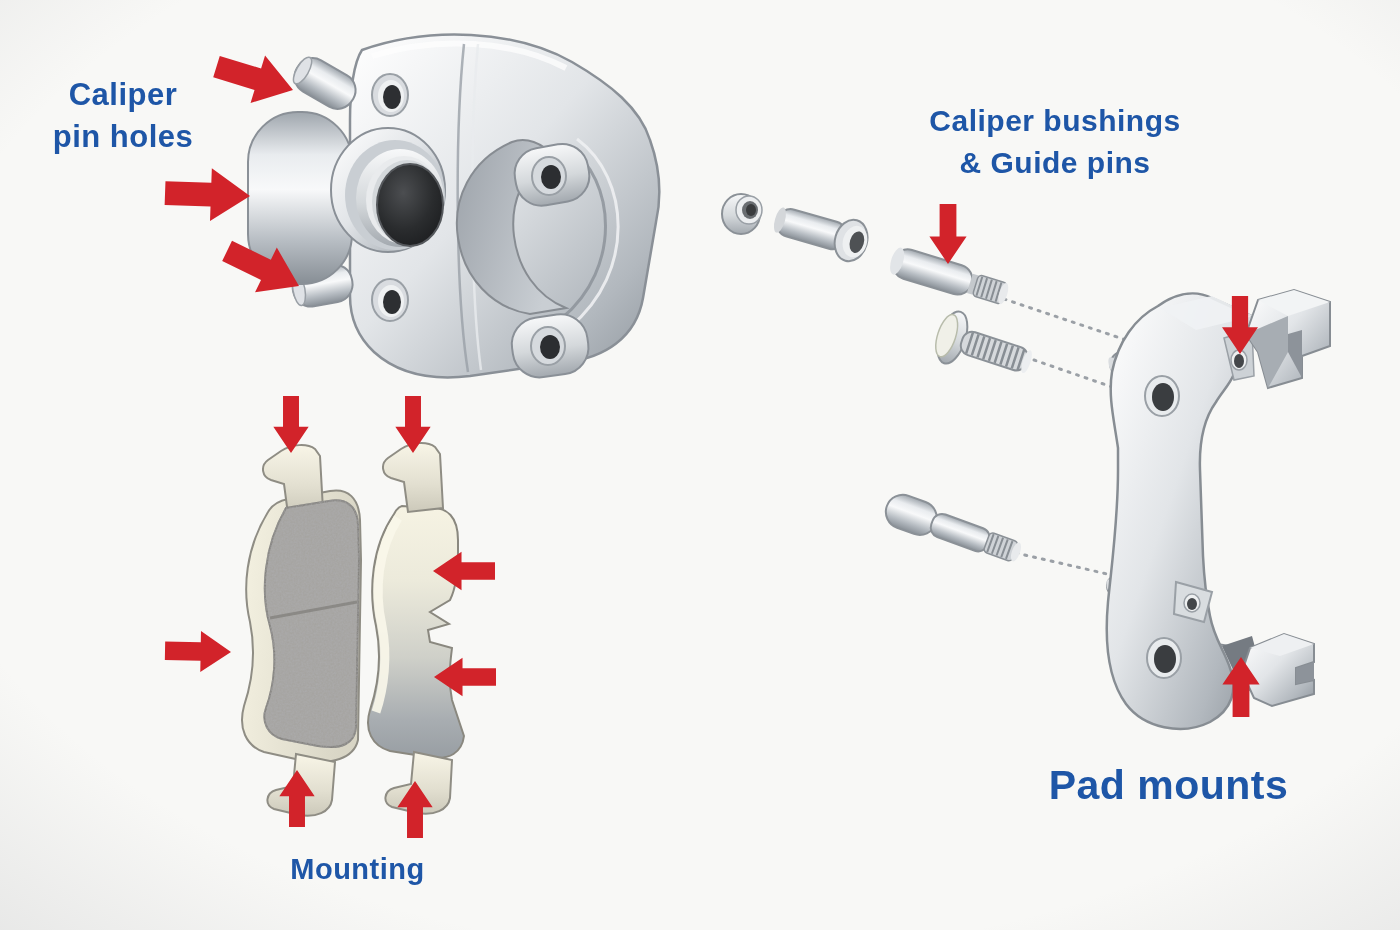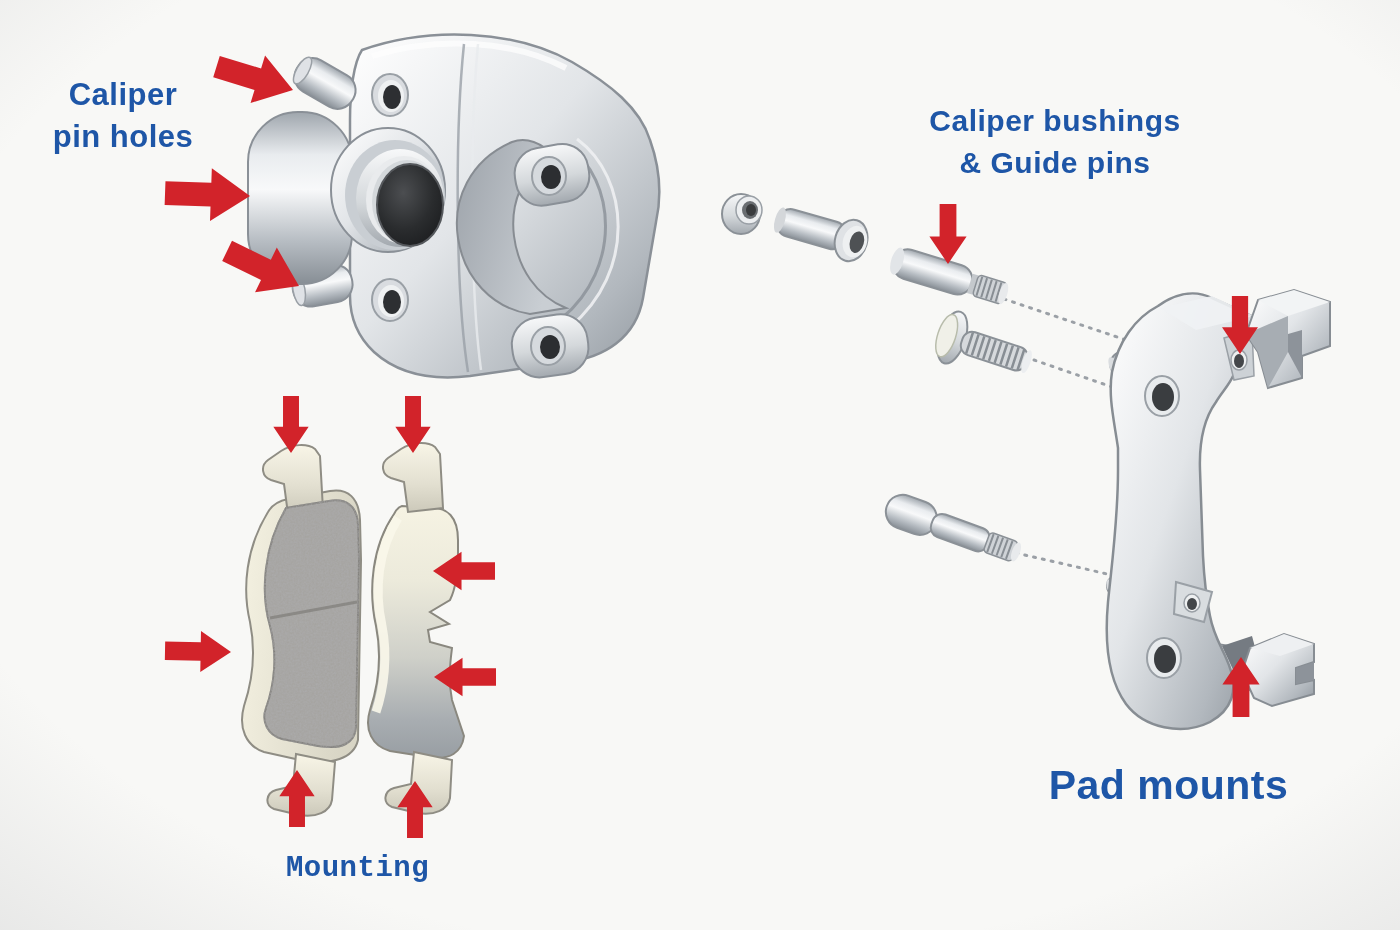--- a/index.html
+++ b/index.html
@@ -15,21 +15,21 @@
     position:absolute;
     font-weight:bold;
     color:var(--label-blue,#1e56a7);
     text-align:center;
     letter-spacing:0.5px;
   }
   #lbl-pin-holes{left:28px;top:74px;width:190px;font-size:31px;line-height:42px;}
   #lbl-bushings{left:880px;top:100px;width:350px;font-size:30px;line-height:42px;}
   #lbl-back{left:485px;top:548px;width:310px;font-size:30px;line-height:41px;}
   #lbl-back .red{color:var(--warning-red,#d2222a);font-size:29px;}
-  #lbl-mounting{left:265px;top:850px;width:185px;font-size:29px;line-height:38px;font-family:Liberation Mono, monospace;}
+  #lbl-mounting{left:265px;top:850px;width:185px;font-size:29px;line-height:38px;}
   #lbl-pad-mounts{left:1016px;top:733px;width:305px;font-size:41px;line-height:48px;margin-top:28px;}
   .arrow{fill:var(--arrow-red,#d2222a);}
 </style>
 </head>
 <body>
 
 <div class="stage">
 
 <svg width="1400" height="930" viewBox="0 0 1400 930">
   <defs>

